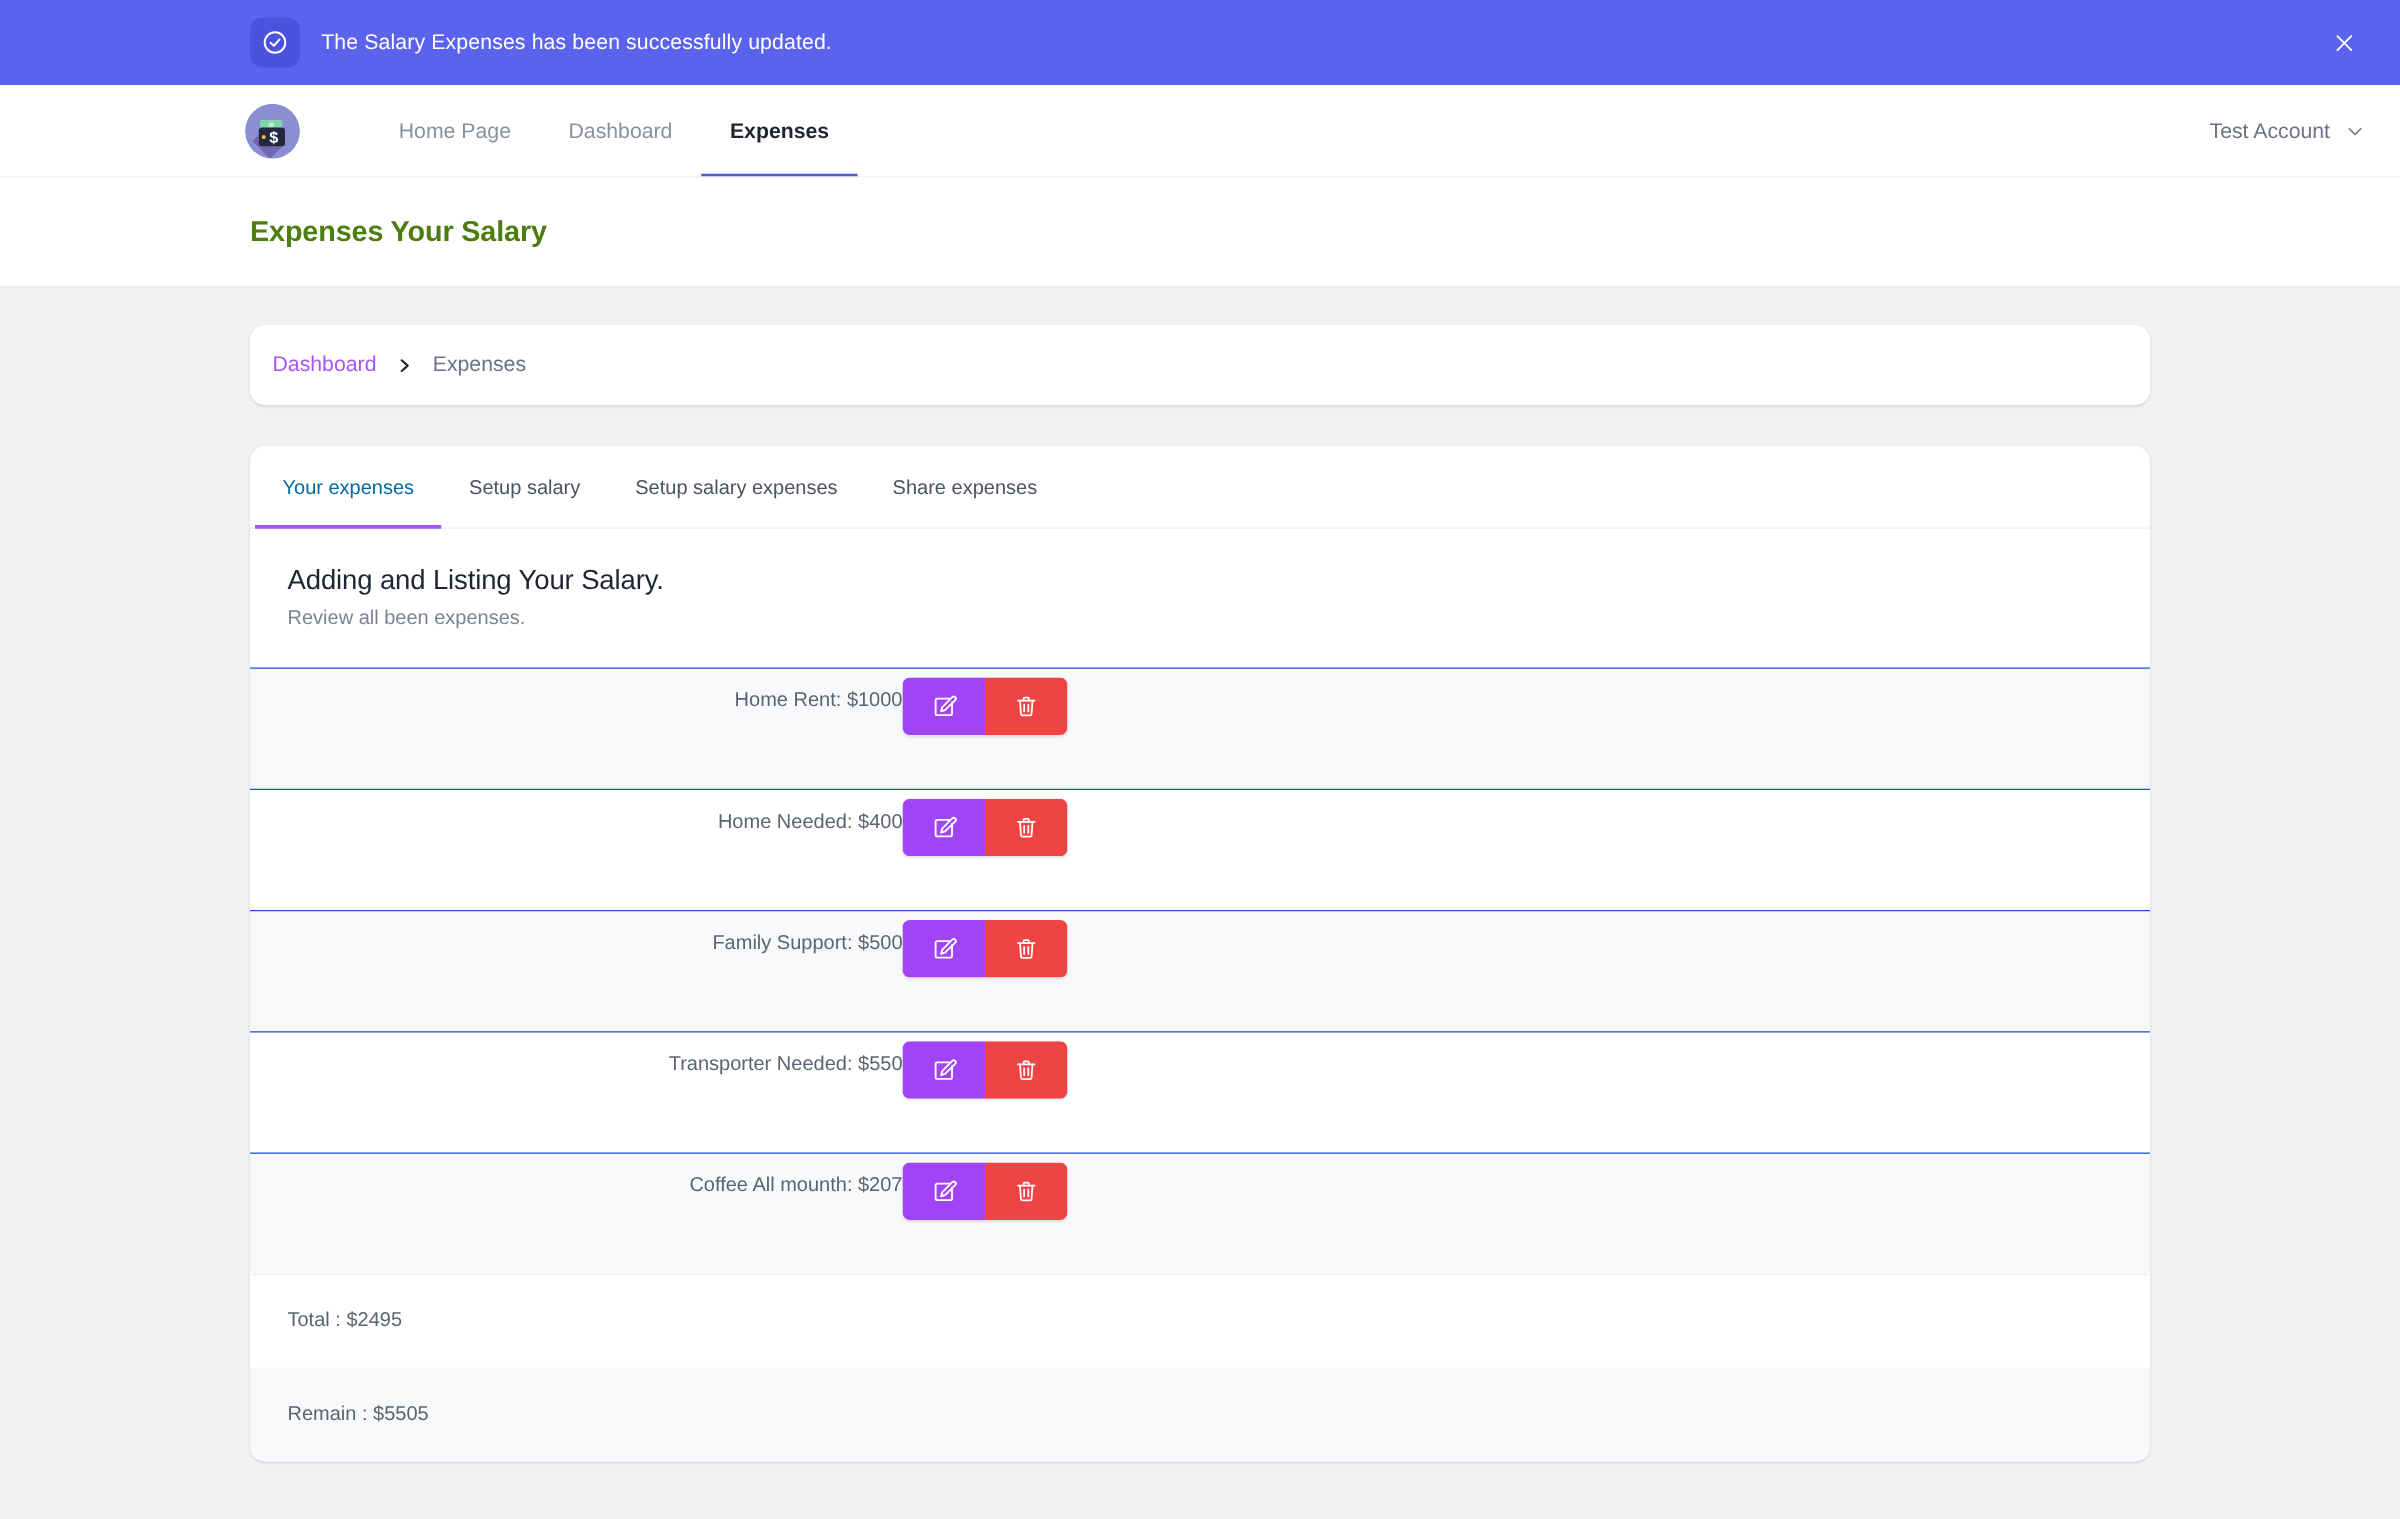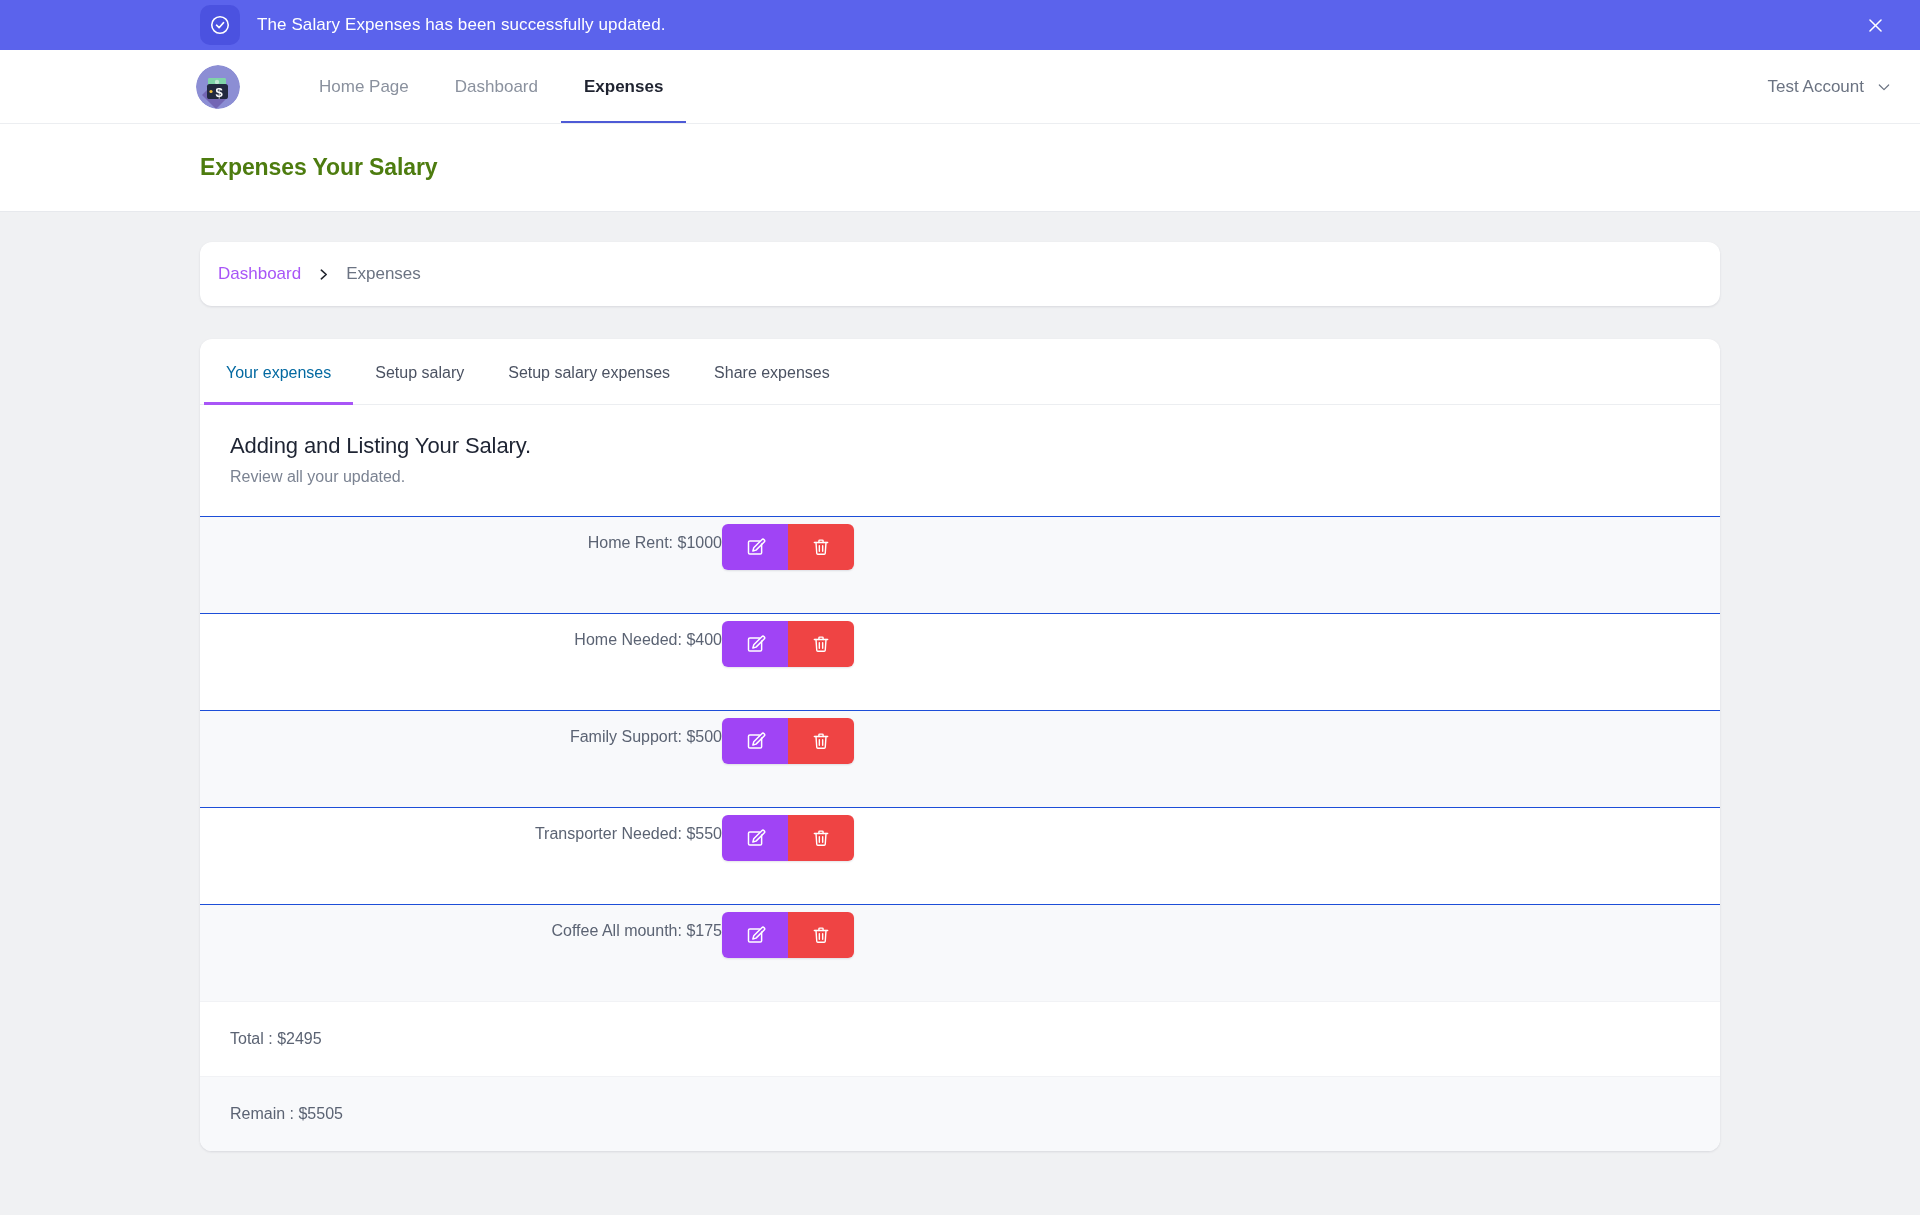--- a/index.html
+++ b/index.html
@@ -9,21 +9,21 @@
     height: 1215px;
     background: #f0f1f3;
     font-family: "Liberation Sans", sans-serif;
     -webkit-font-smoothing: antialiased;
     overflow: hidden;
   }
 
   
   .alert-banner {
     position: relative;
-    height: 50px;
+    height: 68px;
     background: #5b63ec;
     display: flex;
     align-items: center;
     padding: 0 28px 0 200px;
   }
   .alert-icon-box {
     width: 40px;
     height: 40px;
     border-radius: 10px;
     background: #4b52e0;
@@ -321,21 +321,21 @@
 
     <div class="tabs">
       <button class="tab active">Your expenses</button>
       <button class="tab">Setup salary</button>
       <button class="tab">Setup salary expenses</button>
       <button class="tab">Share expenses</button>
     </div>
 
     <div class="section-head">
       <div class="section-title">Adding and Listing Your Salary.</div>
-      <div class="section-sub">Review all your updated.</div>
+      <div class="section-sub">Review all been expenses.</div>
     </div>
 
     <div class="expense-row shaded">
       <span class="expense-label">Home Rent: $1000</span>
       <div class="row-actions">
         <button class="btn-edit">
           <svg width="21" height="21" viewBox="0 0 24 24" fill="none" stroke="#ffffff" stroke-width="1.7" stroke-linecap="round" stroke-linejoin="round">
             <path d="M16.5 4.5H5.5a1.5 1.5 0 0 0-1.5 1.5v12a1.5 1.5 0 0 0 1.5 1.5h12a1.5 1.5 0 0 0 1.5-1.5V8"></path>
             <path d="M19.2 3.1a1.9 1.9 0 0 1 2.7 2.7L12.6 15 9 16l1-3.6z"></path>
           </svg>
@@ -409,21 +409,21 @@
             <path d="M9.5 6.5V4.6a.9.9 0 0 1 .9-.9h3.2a.9.9 0 0 1 .9.9v1.9"></path>
             <path d="M6 6.5l.9 13a1.3 1.3 0 0 0 1.3 1.2h7.6a1.3 1.3 0 0 0 1.3-1.2l.9-13"></path>
             <line x1="10" y1="10.5" x2="10" y2="17"></line>
             <line x1="14" y1="10.5" x2="14" y2="17"></line>
           </svg>
         </button>
       </div>
     </div>
 
     <div class="expense-row shaded">
-      <span class="expense-label">Coffee All mounth: $175</span>
+      <span class="expense-label">Coffee All mounth: $207</span>
       <div class="row-actions">
         <button class="btn-edit">
           <svg width="21" height="21" viewBox="0 0 24 24" fill="none" stroke="#ffffff" stroke-width="1.7" stroke-linecap="round" stroke-linejoin="round">
             <path d="M16.5 4.5H5.5a1.5 1.5 0 0 0-1.5 1.5v12a1.5 1.5 0 0 0 1.5 1.5h12a1.5 1.5 0 0 0 1.5-1.5V8"></path>
             <path d="M19.2 3.1a1.9 1.9 0 0 1 2.7 2.7L12.6 15 9 16l1-3.6z"></path>
           </svg>
         </button>
         <button class="btn-delete">
           <svg width="20" height="20" viewBox="0 0 24 24" fill="none" stroke="#ffffff" stroke-width="1.7" stroke-linecap="round" stroke-linejoin="round">
             <path d="M4 6.5h16"></path>

